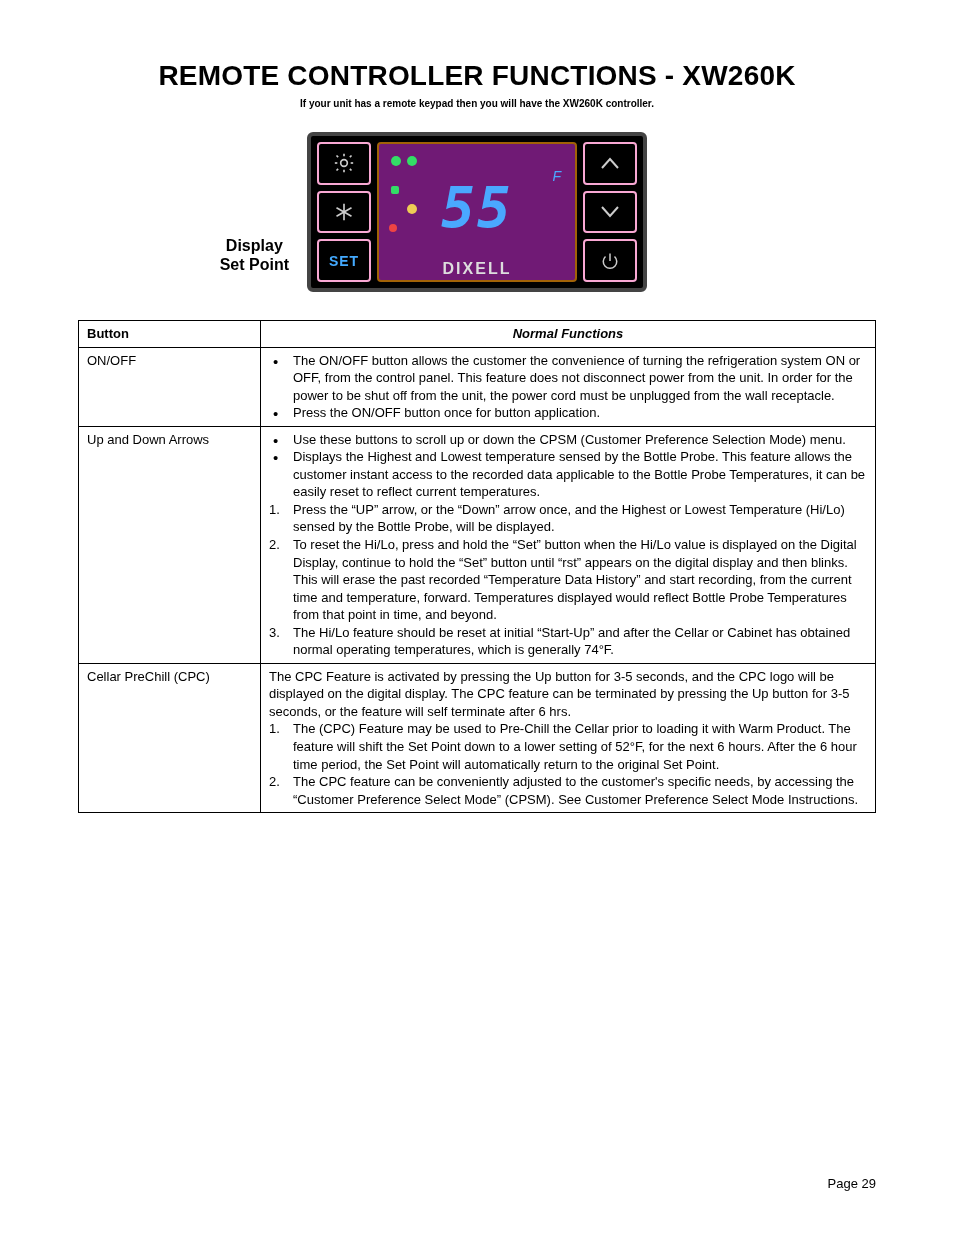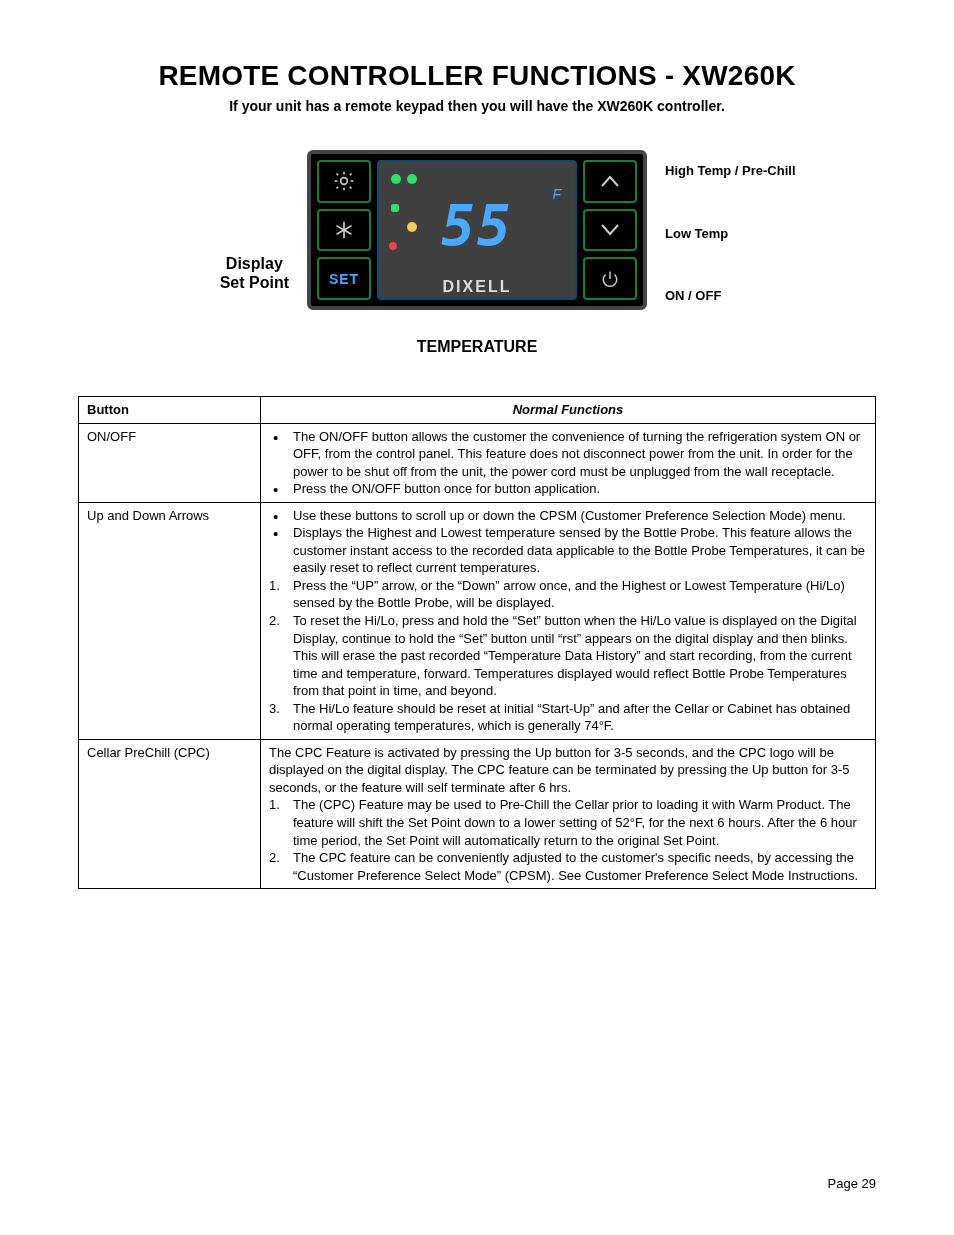--- a/index.html
+++ b/index.html
@@ -21,22 +21,22 @@
   h1.page-title {
     text-align: center;
     font-size: 28px;
     font-weight: 700;
     margin: 0 0 6px 0;
     letter-spacing: 0.2px;
   }
   .subtitle {
     text-align: center;
     font-weight: 700;
-    font-size: 14px;
-    margin-bottom: 36px;
+    font-size: 10px;
+    margin-bottom: 23px;
   }
 
   
   .controller-area {
     width: 100%;
     display: grid;
     grid-template-columns: 1fr auto 1fr;
     align-items: center;
     column-gap: 18px;
     margin-bottom: 28px;
@@ -68,42 +68,42 @@
     border-radius: 6px;
     position: relative;
     box-sizing: border-box;
     display: grid;
     grid-template-columns: 54px 1fr 54px;
     grid-template-rows: repeat(3, 1fr);
     gap: 6px;
     padding: 6px;
   }
   .cbtn {
-    border: 2px solid #15803d;
+    border: 2px solid #f9a8d4;
     border-radius: 4px;
     display: flex;
     align-items: center;
     justify-content: center;
     color: #ccc;
   }
   .cbtn svg { display: block; }
   .cbtn.up { grid-column: 3; grid-row: 1; }
   .cbtn.down { grid-column: 3; grid-row: 2; }
   .cbtn.power { grid-column: 3; grid-row: 3; }
   .cbtn.sun { grid-column: 1; grid-row: 1; }
   .cbtn.snow { grid-column: 1; grid-row: 2; }
   .cbtn.set { grid-column: 1; grid-row: 3; font-size: 14px; color: #4af; letter-spacing: 1px; font-weight: 600;}
   .screen {
     grid-column: 2;
     grid-row: 1 / span 3;
-    border: 2px solid #0c4a6e;
+    border: 2px solid #a16207;
     border-radius: 4px;
     position: relative;
     overflow: hidden;
-    background: #404040;
+    background: #701a75;
   }
   .screen .digits {
     position: absolute;
     top: 50%; left: 50%;
     transform: translate(-50%, -55%);
     font-style: italic;
     font-family: "Segment7", "DS-Digital", monospace;
     font-size: 56px;
     color: #4aa8ff;
     letter-spacing: 2px;
@@ -271,28 +271,22 @@
         </svg>
       </div>
       <div class="cbtn power">
         <svg width="18" height="18" viewBox="0 0 24 24" fill="none" stroke="#ccc" stroke-width="2">
           <path d="M18 6a9 9 0 1 1-12 0"></path>
           <line x1="12" y1="2" x2="12" y2="12"></line>
         </svg>
       </div>
     </div>
 
-    <div class="right-labels">
-      <span>High Temp / Pre-Chill</span>
-      <span>Low Temp</span>
-      <span>ON / OFF</span>
-    </div>
   </div>
 
-  <div class="section-heading">TEMPERATURE</div>
 
   <table class="functions">
     <thead>
       <tr>
         <th class="col-button">Button</th>
         <th class="col-func">Normal Functions</th>
       </tr>
     </thead>
     <tbody>
 

